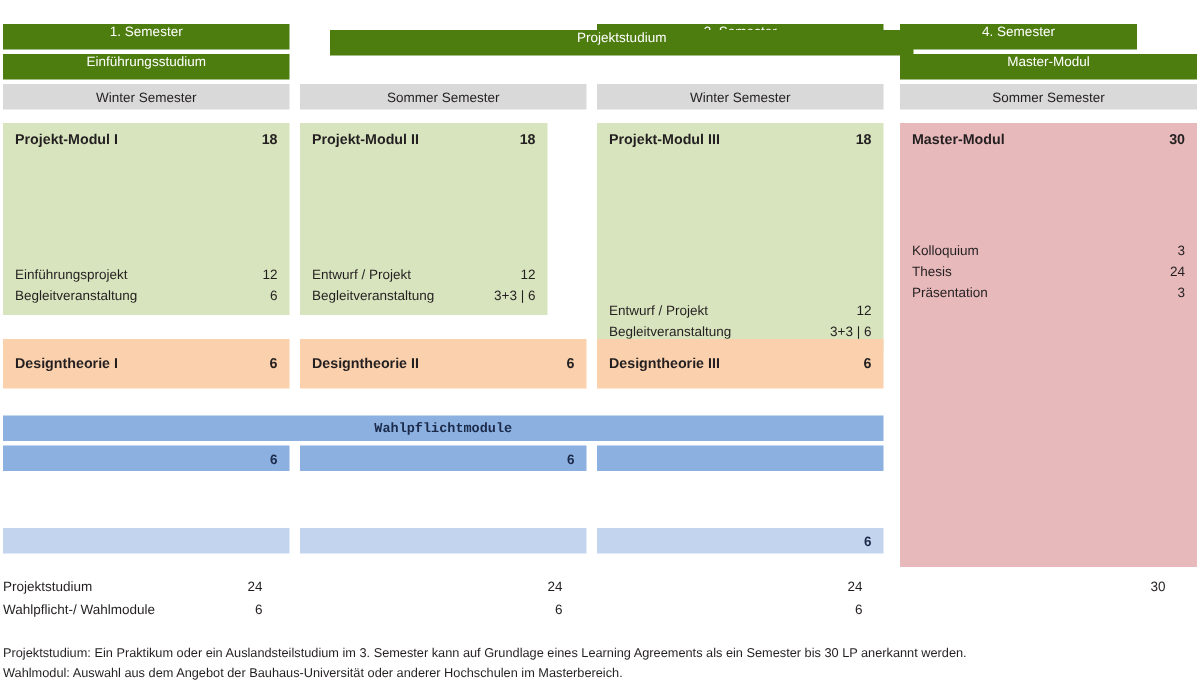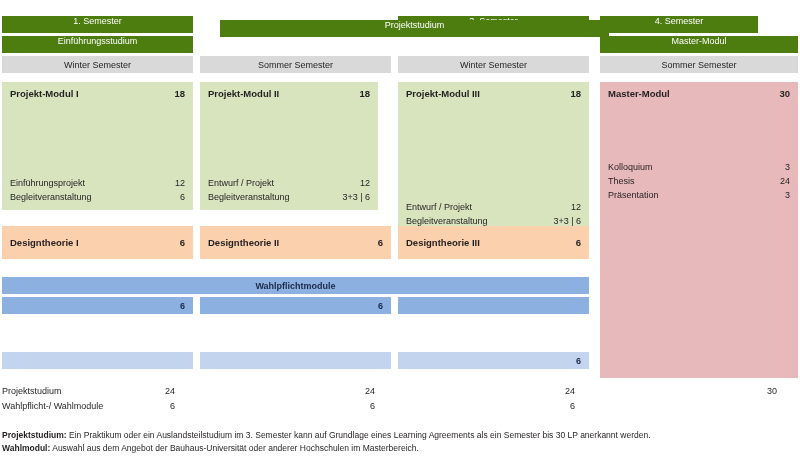--- a/index.html
+++ b/index.html
@@ -58,37 +58,37 @@
   
   .dt{
     display:flex;align-items:center;justify-content:space-between;
     padding:0 8px;
     font-size:9.5px;font-weight:bold;
   }
 
   
   .blue-head{
     display:flex;align-items:center;justify-content:center;
-    font-size:9px;font-weight:bold;color:#1b2a4a;
+    font-size:9px;font-weight:bold;color:#1b2a4a;font-family:Liberation Mono, monospace;
   }
   .blue-cell{
     display:flex;align-items:center;justify-content:flex-end;
     padding-right:8px;
     font-size:9px;font-weight:bold;color:#1b2a4a;
   }
   .bl-mid{background:#8cb0e0;}
   .bl-light{background:#c3d5ee;}
 
   
   .sum-label{position:absolute;font-size:9px;}
   .sum-val{position:absolute;font-size:9px;text-align:right;}
 
   
   .note{position:absolute;font-size:8.5px;line-height:11px;left:2px;}
-  .note b{font-weight:bold;}
+  .note b{font-weight:normal;}
 </style>
 </head>
 <body>
 
 <div class="page">
 
 
   <div class="cell bar-black" style="left:2px;top:16px;width:191px;height:17px;">
     <span>1. Semester</span>
   </div>
@@ -132,21 +132,21 @@
         <span>Einführungsprojekt</span>
         <span>12</span>
       </div>
       <div class="mod-row">
         <span>Begleitveranstaltung</span>
         <span>6</span>
       </div>
     </div>
   </div>
 
-  <div class="module mod-green" style="left:200px;top:82px;width:178px;height:128px;">
+  <div class="module mod-green" style="left:200px;top:82px;width:165px;height:128px;">
     <div class="mod-head">
       <span>Projekt-Modul II</span>
       <span>18</span>
     </div>
     <div class="mod-rows">
       <div class="mod-row">
         <span>Entwurf / Projekt</span>
         <span>12</span>
       </div>
       <div class="mod-row">

